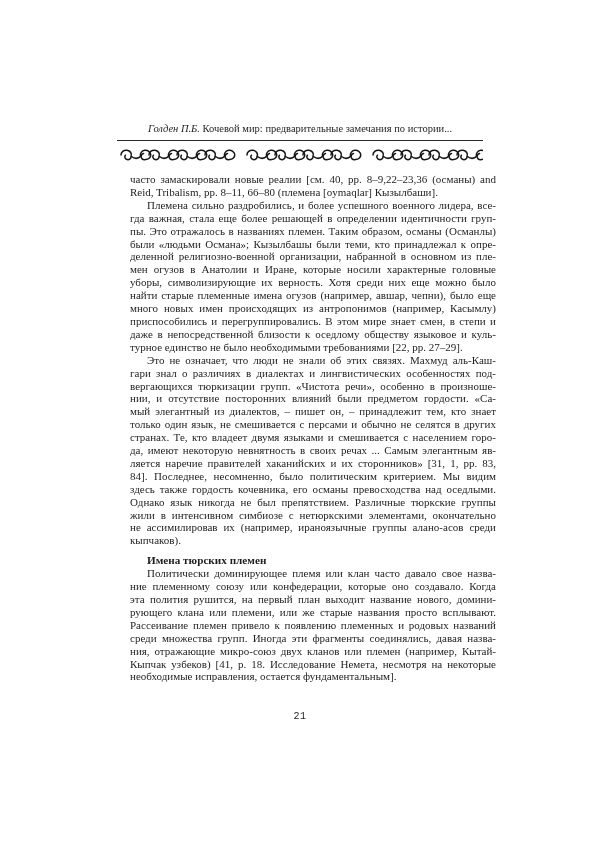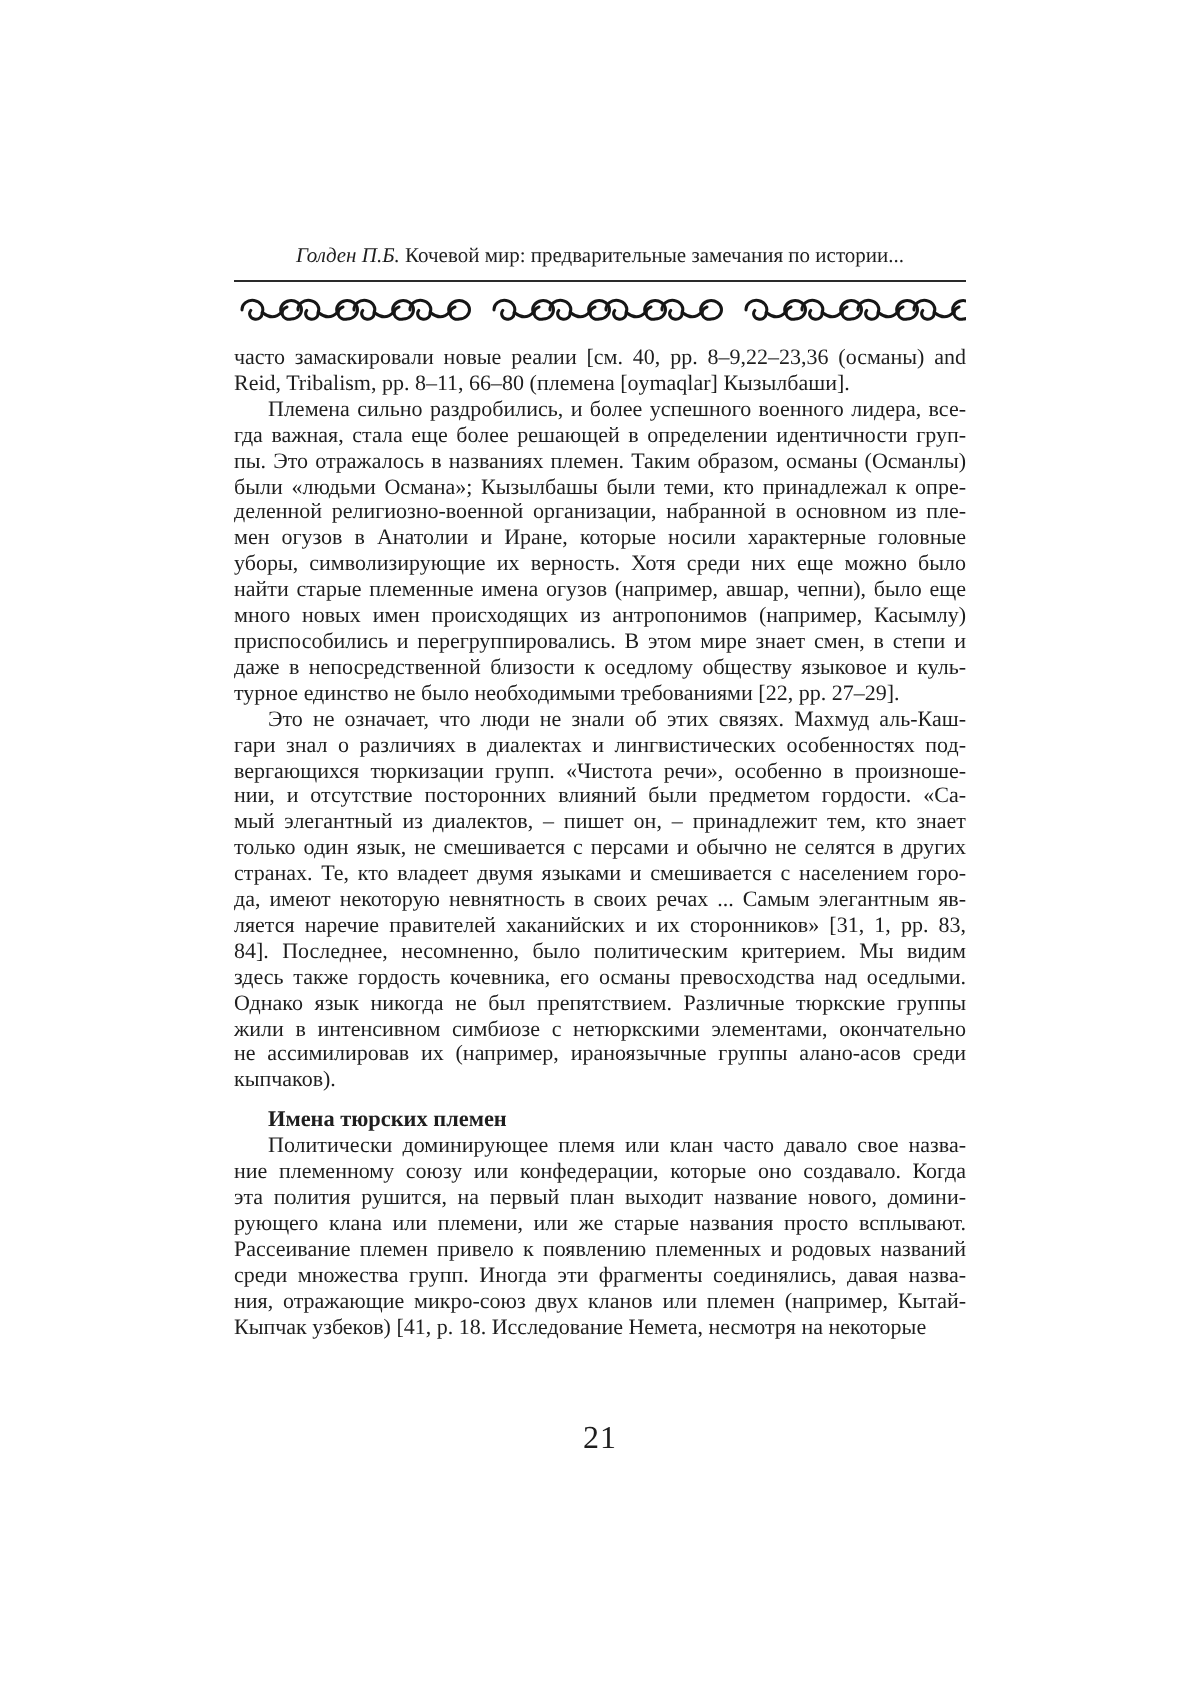--- a/index.html
+++ b/index.html
@@ -35,21 +35,21 @@
   .ornament {
     position: absolute;
     top: 131px;
     left: 117px;
     width: 366px;
     height: 22px;
   }
   .body-text {
     position: absolute;
     top: 160px;
-    left: 117px;
+    left: 130px;
     width: 366px;
     font-size: 11px;
     line-height: 12.9px;
   }
   .para { margin: 0; }
   .para .line {
     text-align: justify;
     text-align-last: justify;
     white-space: normal;
   }
@@ -60,22 +60,23 @@
     font-size: 11.2px;
     padding-left: 17px;
     margin-top: 7px;
   }
   .page-number {
     position: absolute;
     top: 698px;
     left: 117px;
     width: 366px;
     text-align: center;
-    font-size: 16px;
+    font-size: 10px;
     letter-spacing: 0.5px;
+    font-family: Liberation Mono, monospace;
   }
 </style>
 </head>
 <body>
 
 <div class="page">
 
   <div class="running-header">
     <span class="author">Голден П.Б.</span><span> Кочевой мир: предварительные замечания по истории...</span>
   </div>
@@ -143,18 +144,19 @@
     <div class="section-heading">Имена тюрских племен</div>
     <div class="para indented">
         <div class="line">Политически доминирующее племя или клан часто давало свое назва-</div>
         <div class="line">ние племенному союзу или конфедерации, которые оно создавало. Когда</div>
         <div class="line">эта полития рушится, на первый план выходит название нового, домини-</div>
         <div class="line">рующего клана или племени, или же старые названия просто всплывают.</div>
         <div class="line">Рассеивание племен привело к появлению племенных и родовых названий</div>
         <div class="line">среди множества групп. Иногда эти фрагменты соединялись, давая назва-</div>
         <div class="line">ния, отражающие микро-союз двух кланов или племен (например, Кытай-</div>
         <div class="line">Кыпчак узбеков) [41, p. 18. Исследование Немета, несмотря на некоторые</div>
+        <div class="line">необходимые исправления, остается фундаментальным].</div>
       </div>
   </div>
 
   <div class="page-number">21</div>
 
 </div>
 
 </body></html>

